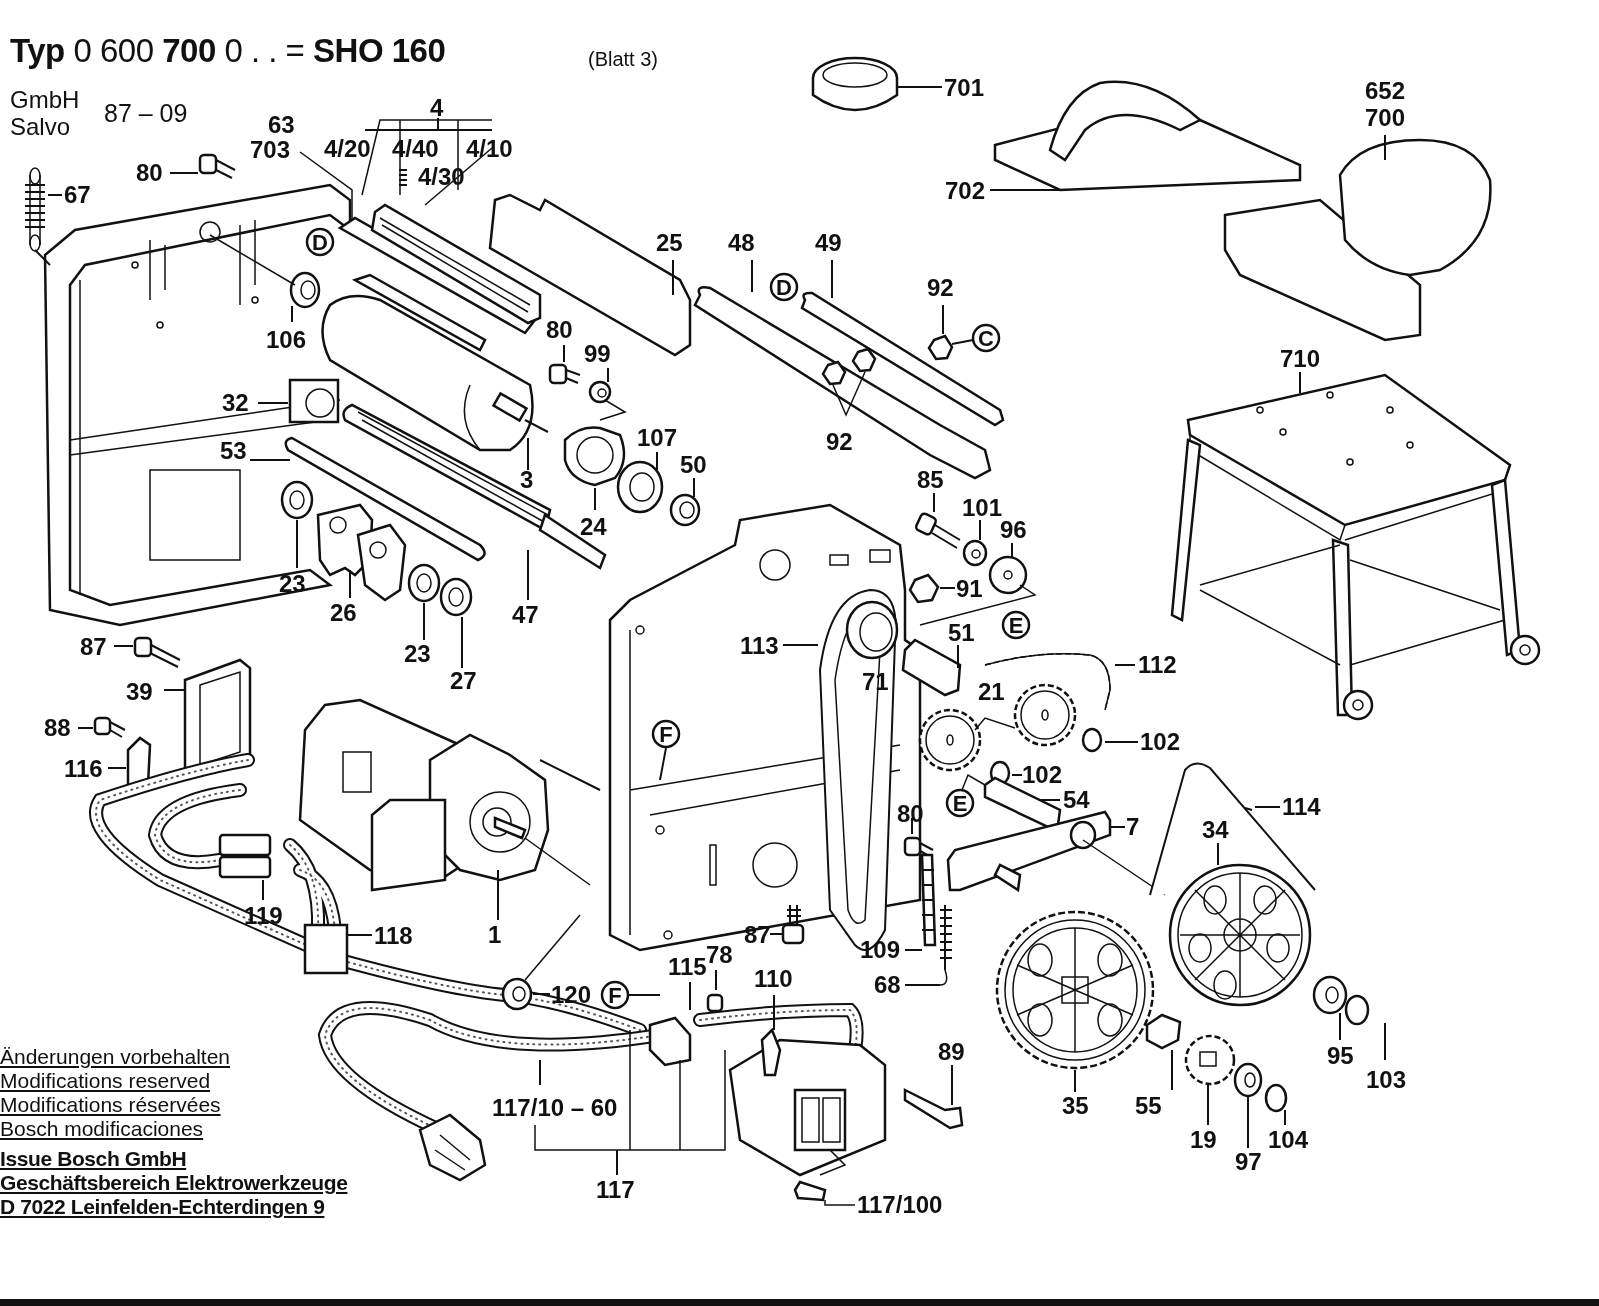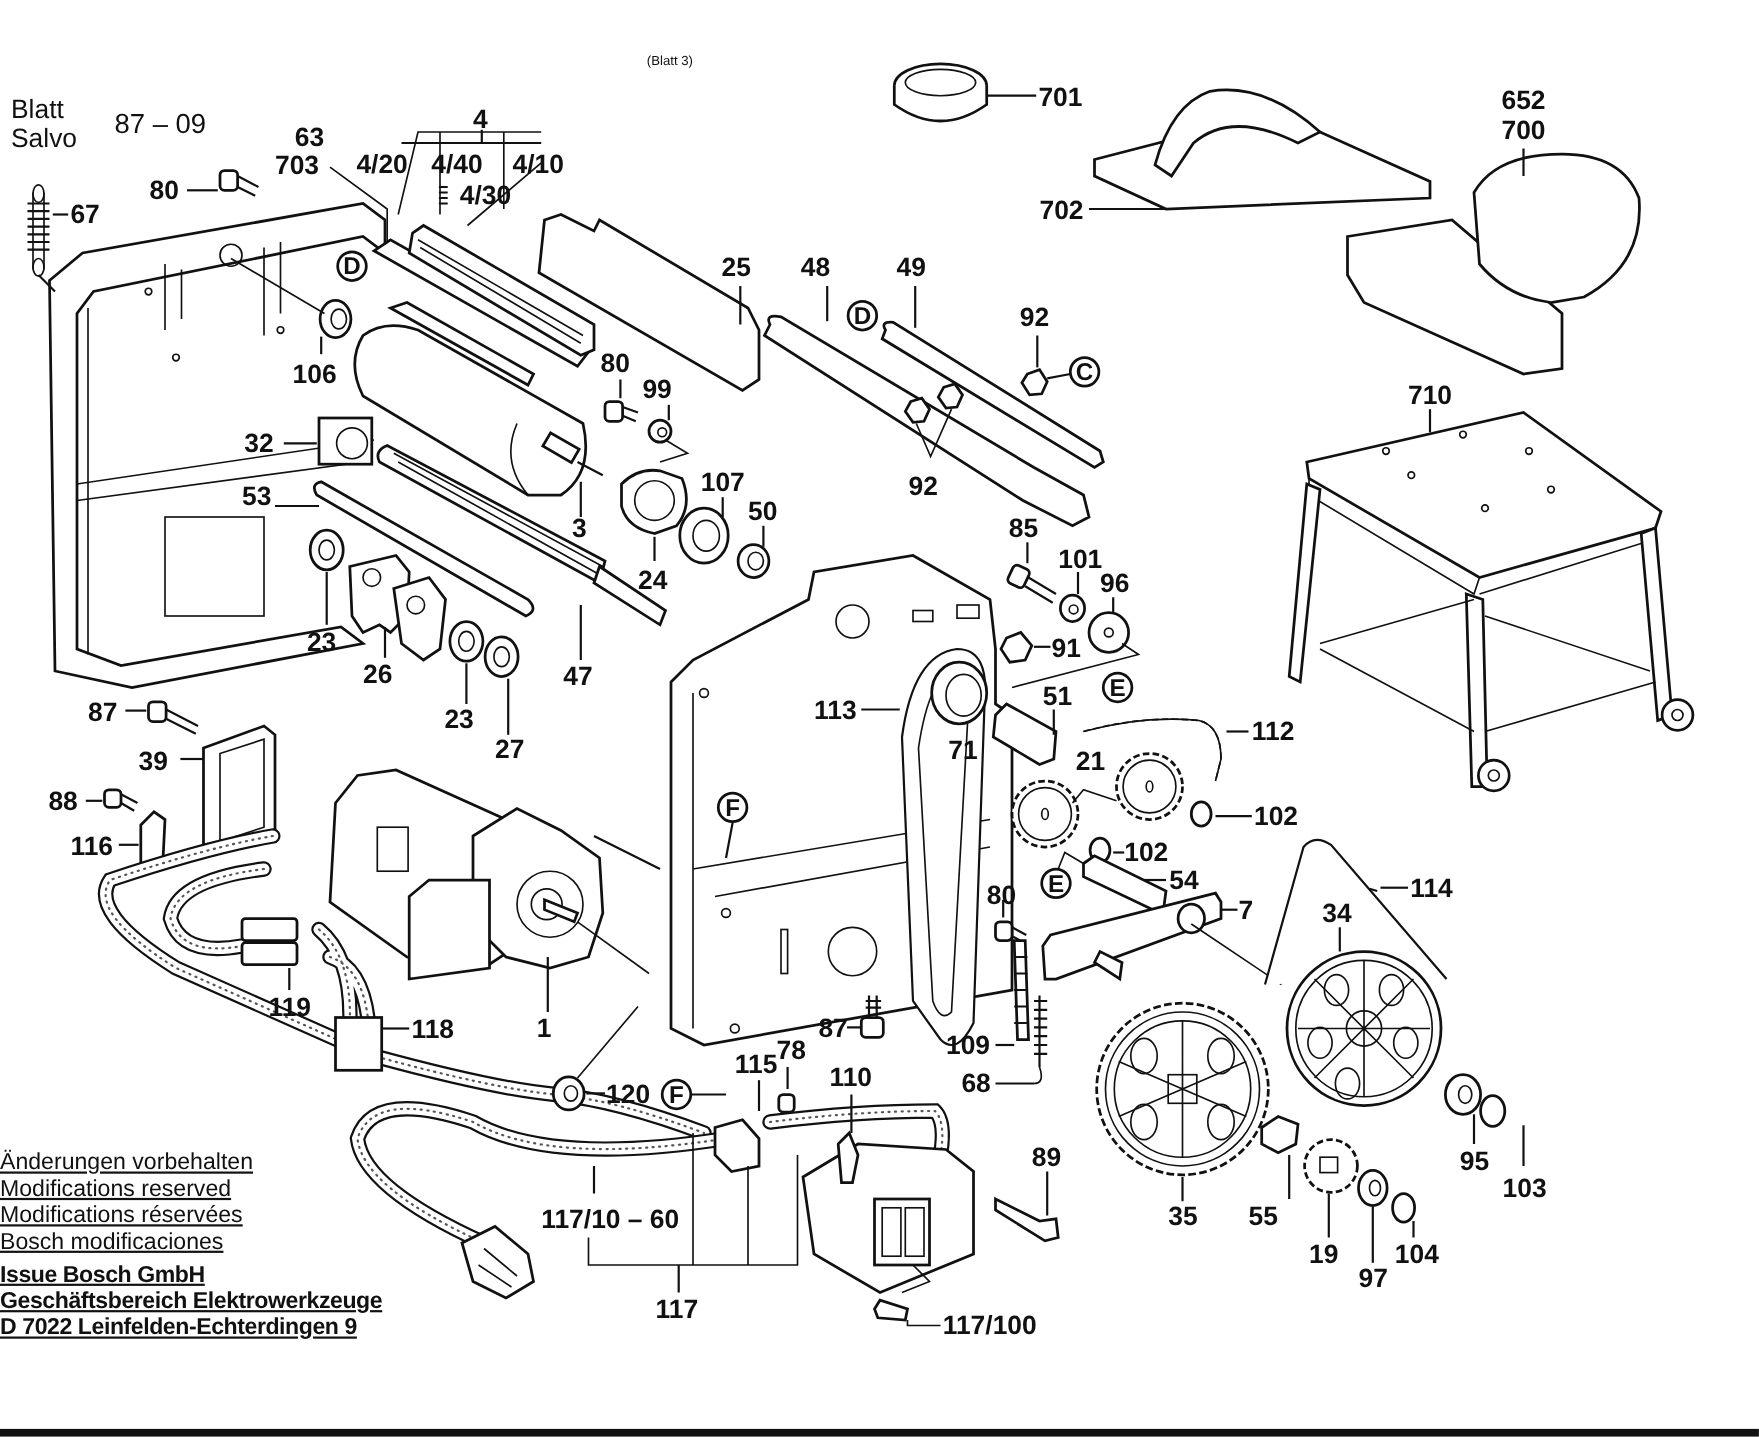--- a/index.html
+++ b/index.html
@@ -4,44 +4,49 @@
 <style>
   html, body { margin:0; padding:0; background:#ffffff; }
   body { width:1599px; height:1306px; position:relative; overflow:hidden;
          font-family:"Liberation Sans", sans-serif; color:#111; }
   #stage { position:absolute; left:0; top:0; width:1599px; height:1306px; }
   .hdr { position:absolute; white-space:nowrap; }
   .title-typ { left:10px; top:32px; font-size:33px; font-weight:bold; letter-spacing:-0.5px; }
   .title-num { font-weight:normal; }
   .title-num b { font-weight:bold; }
   .title-model { font-weight:bold; }
-  .blatt { left:588px; top:48px; font-size:12px; }
+  .blatt { left:588px; top:48px; font-size:20px; }
   .stand { left:10px; top:86px; font-size:24px; line-height:27px; }
   .issue-date { left:104px; top:99px; font-size:25px; }
   .footer { position:absolute; left:0; top:1045px; font-size:21px; line-height:24px;text-decoration:underline; }
   .footer .bold { font-weight:bold; letter-spacing:-0.4px; }
   .bottom-rule { position:absolute; left:0; top:1299px; width:1599px; height:7px; background:#111; }
   svg text.lbl { font-family:"Liberation Sans", sans-serif; font-weight:bold; font-size:24px; fill:#111; }
   svg text.circ { font-family:"Liberation Sans", sans-serif; font-weight:bold; font-size:22px; fill:#111; text-anchor:middle; dominant-baseline:central; }
   .ln { stroke:#111; stroke-width:2; fill:none; }
   .part { stroke:#111; stroke-width:2.5; fill:#fff; }
   .thin { stroke:#111; stroke-width:1.5; fill:none; }
   .dotted { stroke:#111; stroke-width:2; fill:#fff; }
   .cable { stroke:#111; stroke-width:14; fill:none; stroke-linecap:round; }
   .cable-in { stroke:#fff; stroke-width:10; fill:none; stroke-linecap:round; }
   .cable-dots { stroke:#555; stroke-width:2; fill:none; stroke-dasharray:1 5; stroke-linecap:round; }
 </style>
 </head>
 <body>
 
 <div id="stage">
 
+  <div class="hdr title-typ">
+    <span>Typ</span>
+    <span class="title-num"><span>0 600</span> <b>700</b> <span>0 . . =</span></span>
+    <span class="title-model">SHO 160</span>
+  </div>
   <div class="hdr blatt">(Blatt 3)</div>
   <div class="hdr stand">
-    <div>Blatt</div>
+    <div>GmbH</div>
     <div>Salvo</div>
   </div>
   <div class="hdr issue-date">87 – 09</div>
 
   <svg width="1599" height="1306" viewBox="0 0 1599 1306" style="position:absolute;left:0;top:0">
 
     <g>
       <path class="part" d="M45,255 L75,230 L330,185 L350,200 L350,230 L330,215 L85,265 L70,285 L70,590 L110,605 L310,570 L330,585 L120,625 L50,610 Z"></path>
       <path class="thin" d="M80,280 L80,595"></path>
       <path class="thin" d="M70,440 L340,400 M70,455 L330,420"></path>

